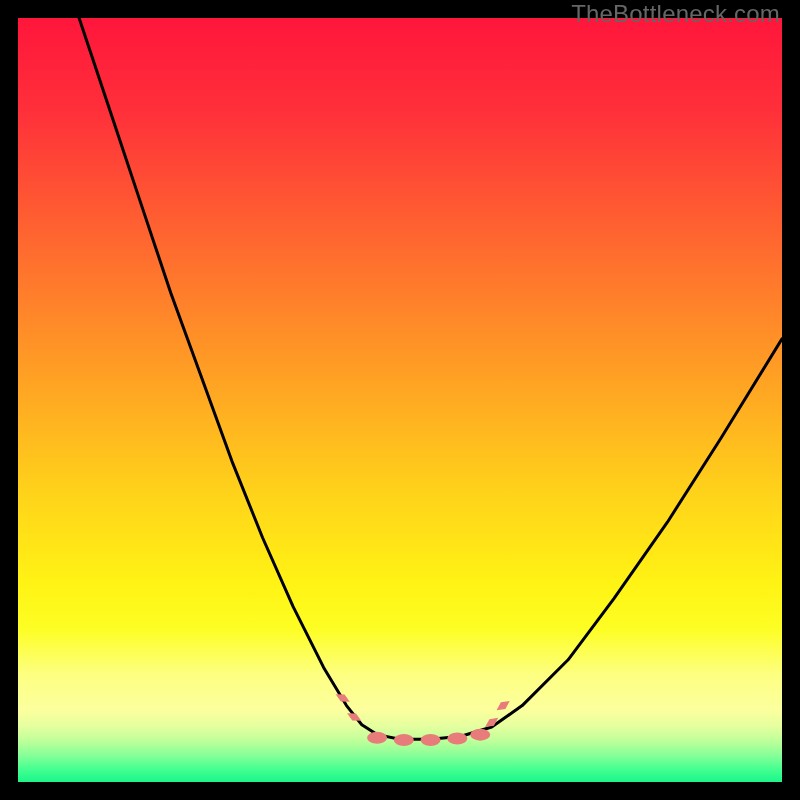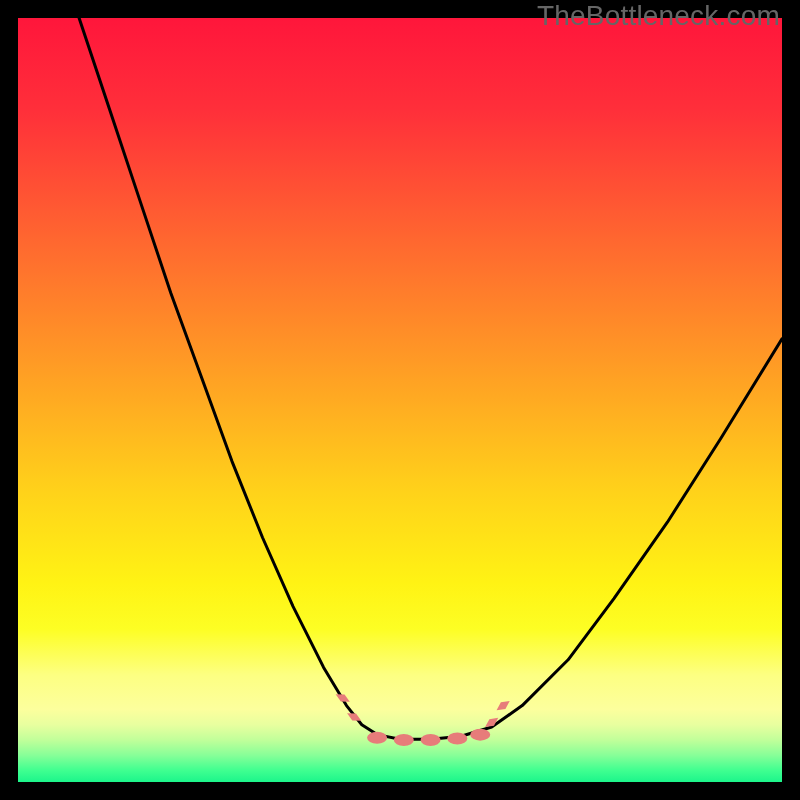--- a/index.html
+++ b/index.html
@@ -25,21 +25,21 @@
     top: 0;
     width: 764px;
     height: 764px;
     overflow: hidden;
   }
   .watermark {
     position: absolute;
     top: 0px;
     right: 20px;
     color: #666;
-    font-size: 28px;
+    font-size: 24px;
     font-weight: 500;
     letter-spacing: 0.2px;
     z-index: 50;
   }
   svg { display: block; }
 </style>
 </head>
 <body>
 
 <div class="frame">

